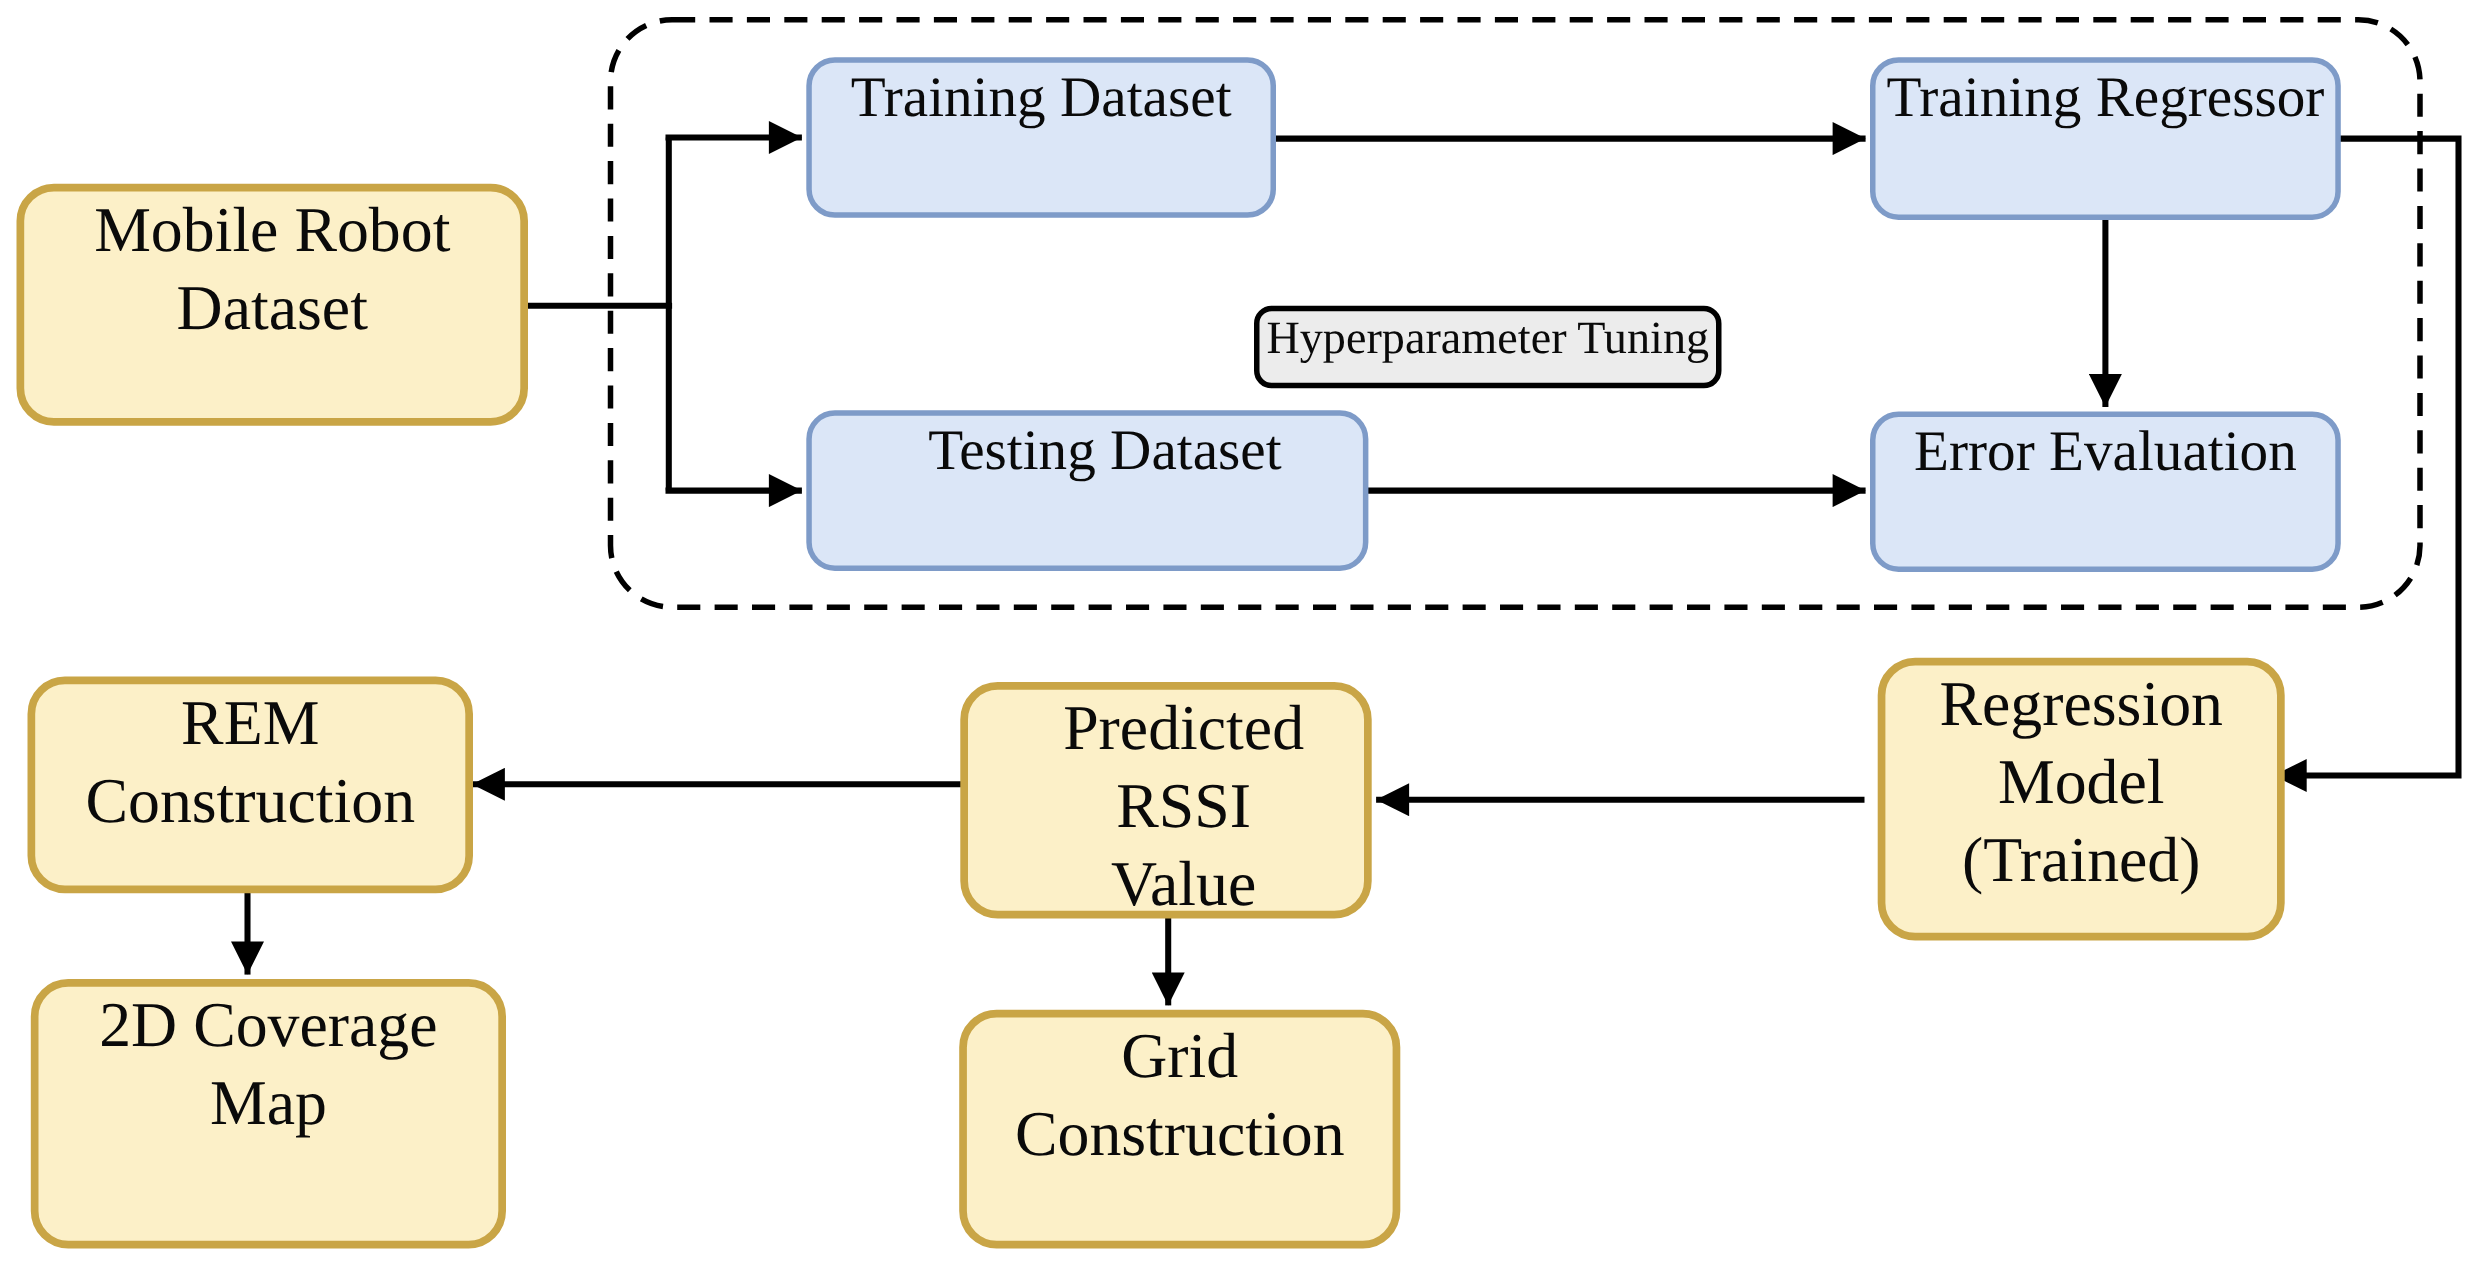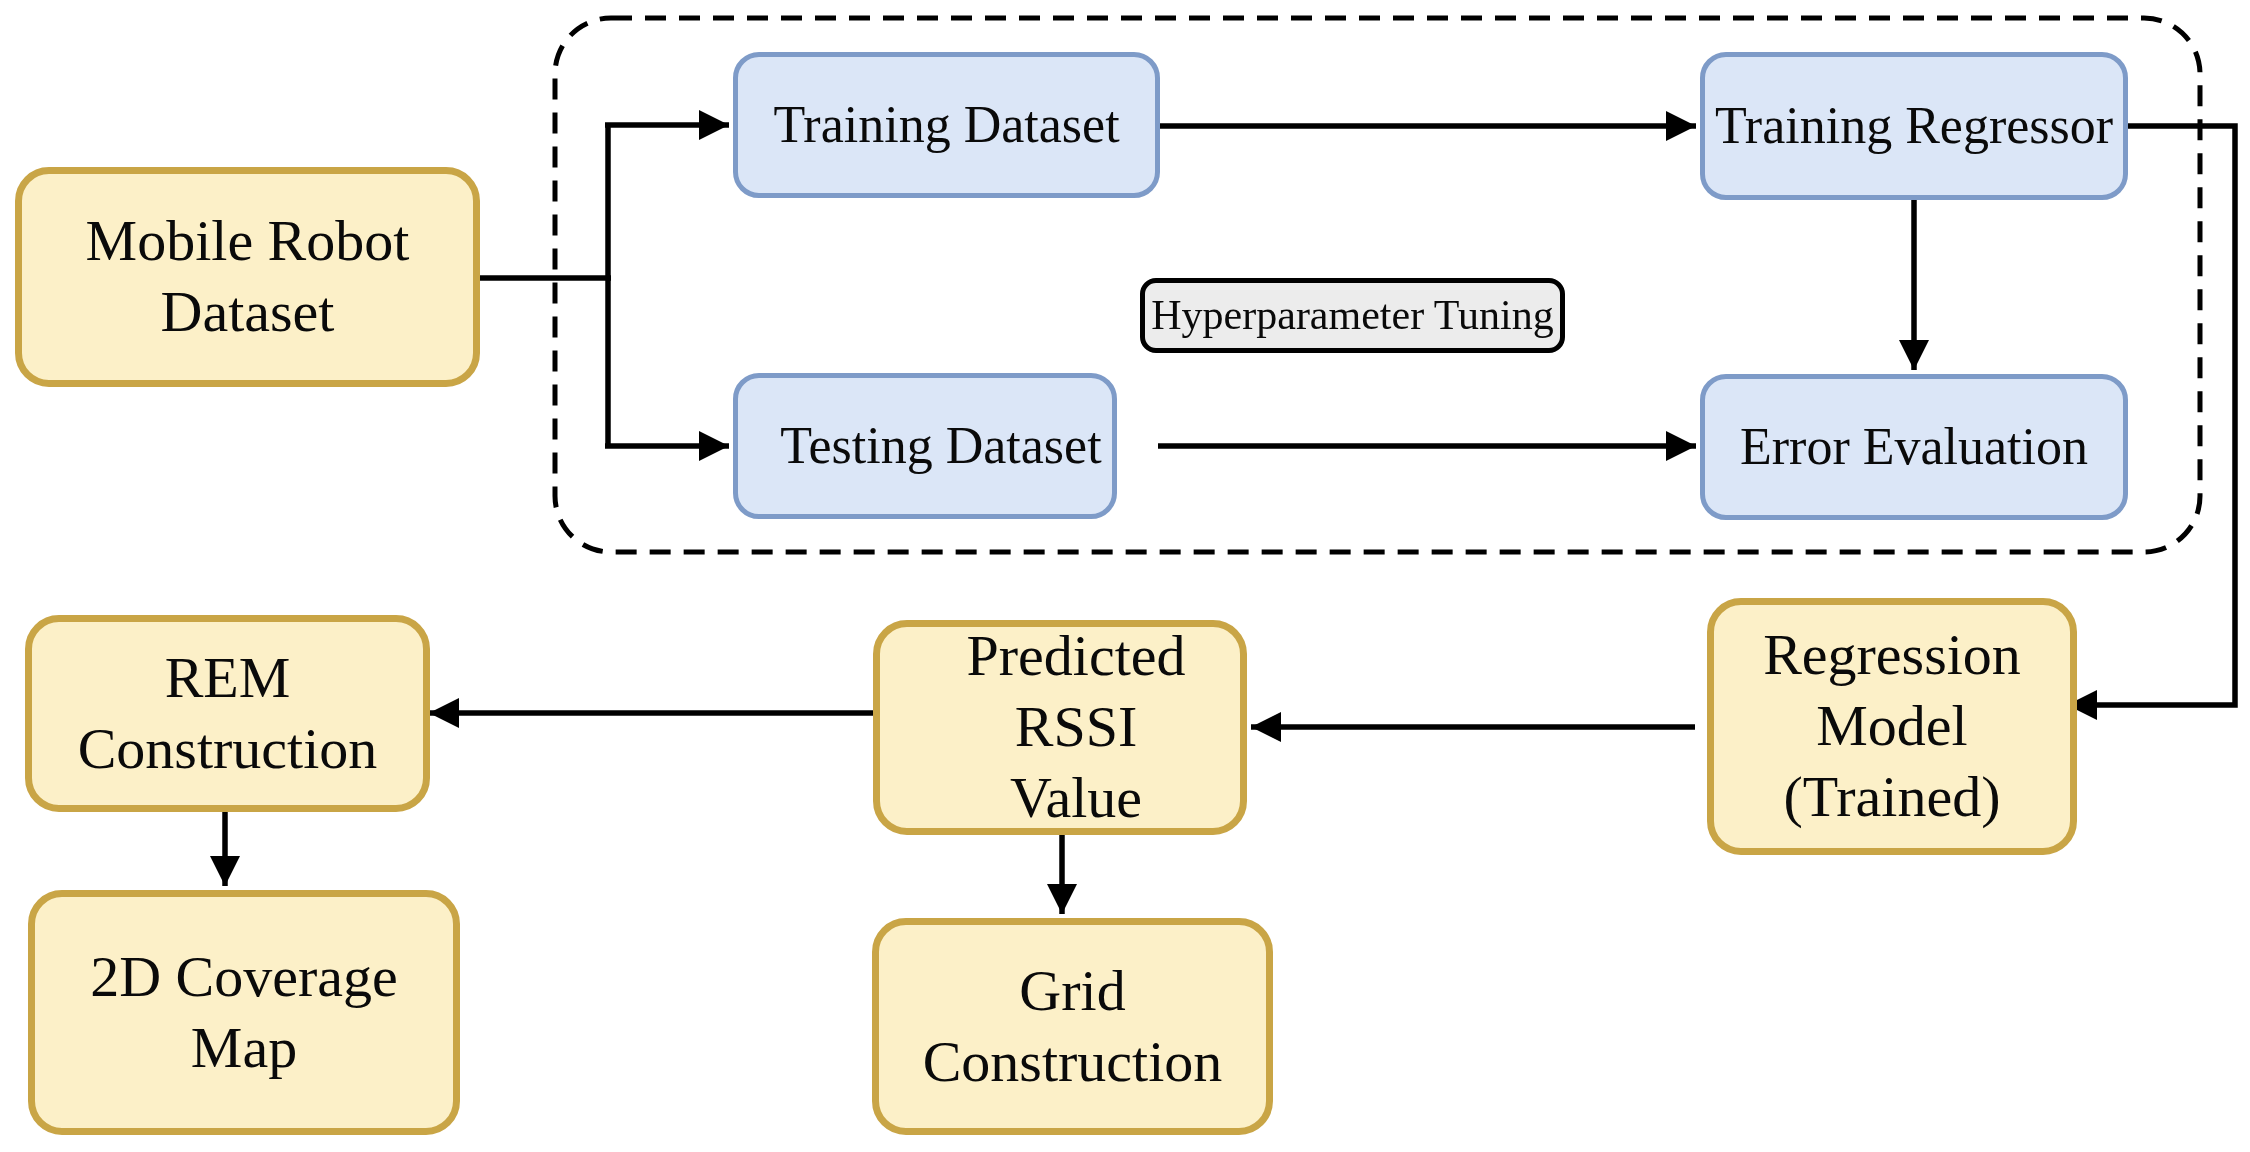--- a/index.html
+++ b/index.html
@@ -9,21 +9,21 @@
     background:var(--background,#ffffff);
     font-family:"Liberation Serif","DejaVu Serif",serif;
     overflow:hidden;
   }
   .connectors{position:absolute;left:0;top:0;z-index:1;}
   .connector{stroke:var(--line-color,#000);stroke-width:5.5;fill:none;}
   .frame{stroke:var(--line-color,#000);stroke-width:5;fill:none;stroke-dasharray:21 13;}
   .arrowhead{fill:var(--line-color,#000);}
   .node{
     position:absolute;box-sizing:border-box;z-index:2;
-    display:flex;align-items:center;justify-content:center;
+    display:flex;justify-content:center;
     text-align:center;color:#0a0a0a;white-space:pre-line;line-height:1.22;
   }
   .n-yellow{
     background:var(--node-yellow-fill,#FCF0C8);
     border:7px solid var(--node-yellow-border,#C9A546);
     border-radius:34px;font-size:58px;
   }
   .n-blue{
     background:var(--node-blue-fill,#DBE6F7);
     border:5px solid var(--node-blue-border,#7E9BC8);
@@ -72,21 +72,21 @@
 
   <div class="node n-yellow" style="left:15px;top:167px;width:465px;height:220px;">
     <span>Mobile Robot
 Dataset</span>
   </div>
 
   <div class="node n-blue" style="left:733px;top:52px;width:427px;height:146px;">
     <span>Training Dataset</span>
   </div>
 
-  <div class="node n-blue" style="left:733px;top:373px;width:384px;height:146px;padding-left:32px;">
+  <div class="node n-blue" style="left:733px;top:373px;width:511px;height:146px;padding-left:32px;">
     <span>Testing Dataset</span>
   </div>
 
   <div class="node n-gray" style="left:1140px;top:250px;width:425px;height:75px;margin-top:28px;">
     <span>Hyperparameter Tuning</span>
   </div>
 
   <div class="node n-blue" style="left:1700px;top:52px;width:428px;height:148px;">
     <span>Training Regressor</span>
   </div>

